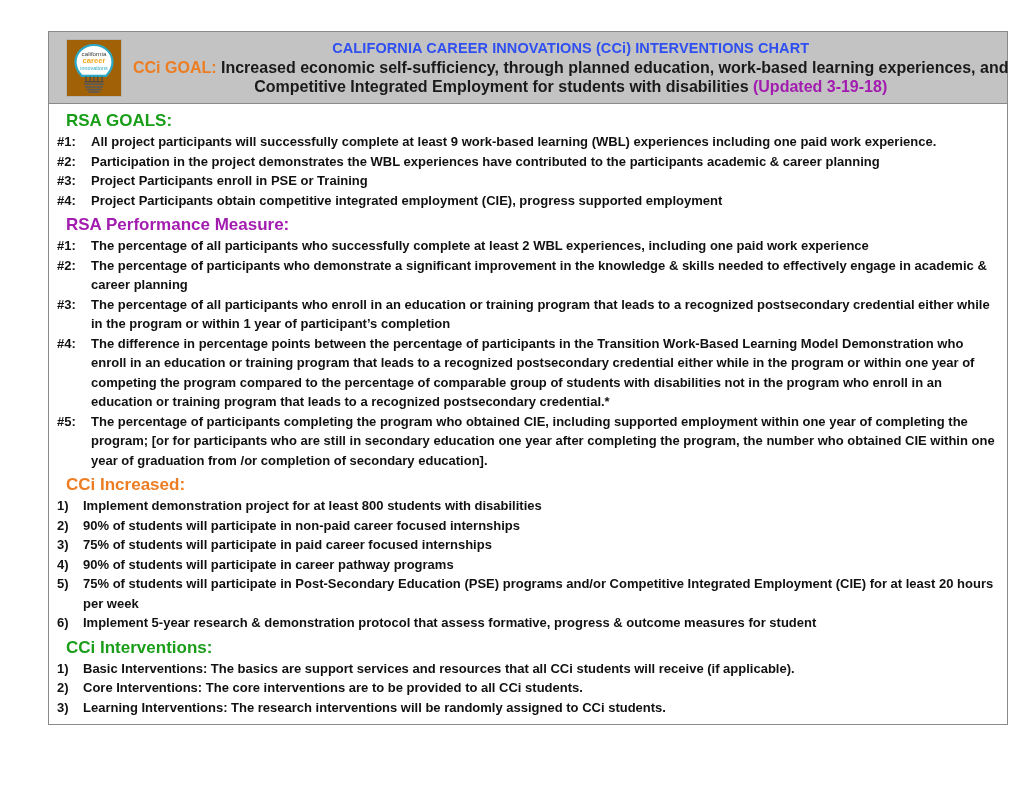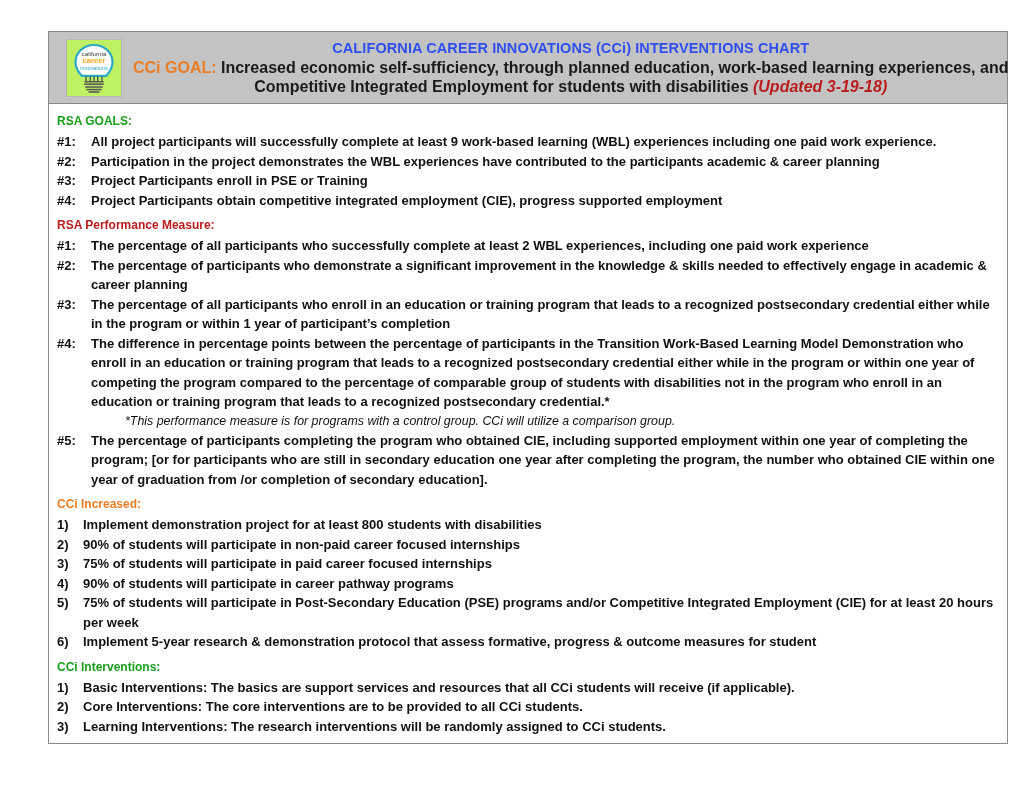--- a/index.html
+++ b/index.html
@@ -45,21 +45,21 @@
     width: 78px;
     display: flex;
     align-items: center;
     justify-content: center;
     flex: 0 0 78px;
     padding-left: 6px;
   }
   .logo-box {
     width: 56px;
     height: 58px;
-    background: #bef264;
+    background: #a16207;
     border: 1px solid #b5b5b5;
     display: flex;
     align-items: center;
     justify-content: center;
     box-sizing: border-box;
   }
   .header-text {
     flex: 1 1 auto;
     text-align: center;
     padding-right: 78px;
@@ -76,36 +76,36 @@
     white-space: nowrap;
   }
   .hdr-goal {
     font-size: 16px;
     font-weight: bold;
     color: #1a1a1a;
     line-height: 19px;
     white-space: nowrap;
   }
   .hdr-goal-label { color: #ed7d23; }
-  .hdr-updated { color: #b91c1c; font-style: italic; }
+  .hdr-updated { color: #a21caf; }
 
   
   .body-area {
     padding: 5px 10px 7px 8px;
     box-sizing: border-box;
   }
 
   .sec-head {
-    font-size: 12px;
+    font-size: 17px;
     font-weight: bold;
     line-height: 20px;
-    margin: 2px 0 1px 0;
+    margin: 2px 0 1px 9px;
   }
   .sec-green { color: #1a9e1a; }
-  .sec-blue  { color: #b91c1c; }
+  .sec-blue  { color: #a21caf; }
   .sec-orange{ color: #ed7d23; }
 
   ul.items {
     list-style: none;
     margin: 0;
     padding: 0;
   }
   li.item {
     display: flex;
     align-items: flex-start;
@@ -218,21 +218,20 @@
             </li>
           <li class="item">
               <span class="marker">#3:</span>
               <span class="text">The percentage of all participants who enroll in an education or training program that leads to a recognized postsecondary credential either while in the program or within 1 year of participant’s completion</span>
             </li>
           <li class="item">
               <span class="marker">#4:</span>
               <span class="text">The difference in percentage points between the percentage of participants in the Transition Work-Based Learning Model Demonstration who enroll in an education or training program that leads to a recognized postsecondary credential either while in the program or within one year of competing the program  compared to the percentage of comparable group of students with disabilities not in the program who enroll in an education or training program that leads to a recognized postsecondary credential.*</span>
             </li>
         </ul>
-        <div class="footnote">*This performance measure is for programs with a control group. CCi will utilize a comparison group.</div>
         <ul class="items">
           <li class="item">
               <span class="marker">#5:</span>
               <span class="text">The percentage of participants completing the program who obtained CIE, including supported employment within one year of completing the program; [or for participants who are still in secondary education one year after completing the program, the number who obtained CIE within one year of graduation from /or completion of secondary education].</span>
             </li>
         </ul>
       </div>
 
       <div class="spacer-sm"></div>
 

